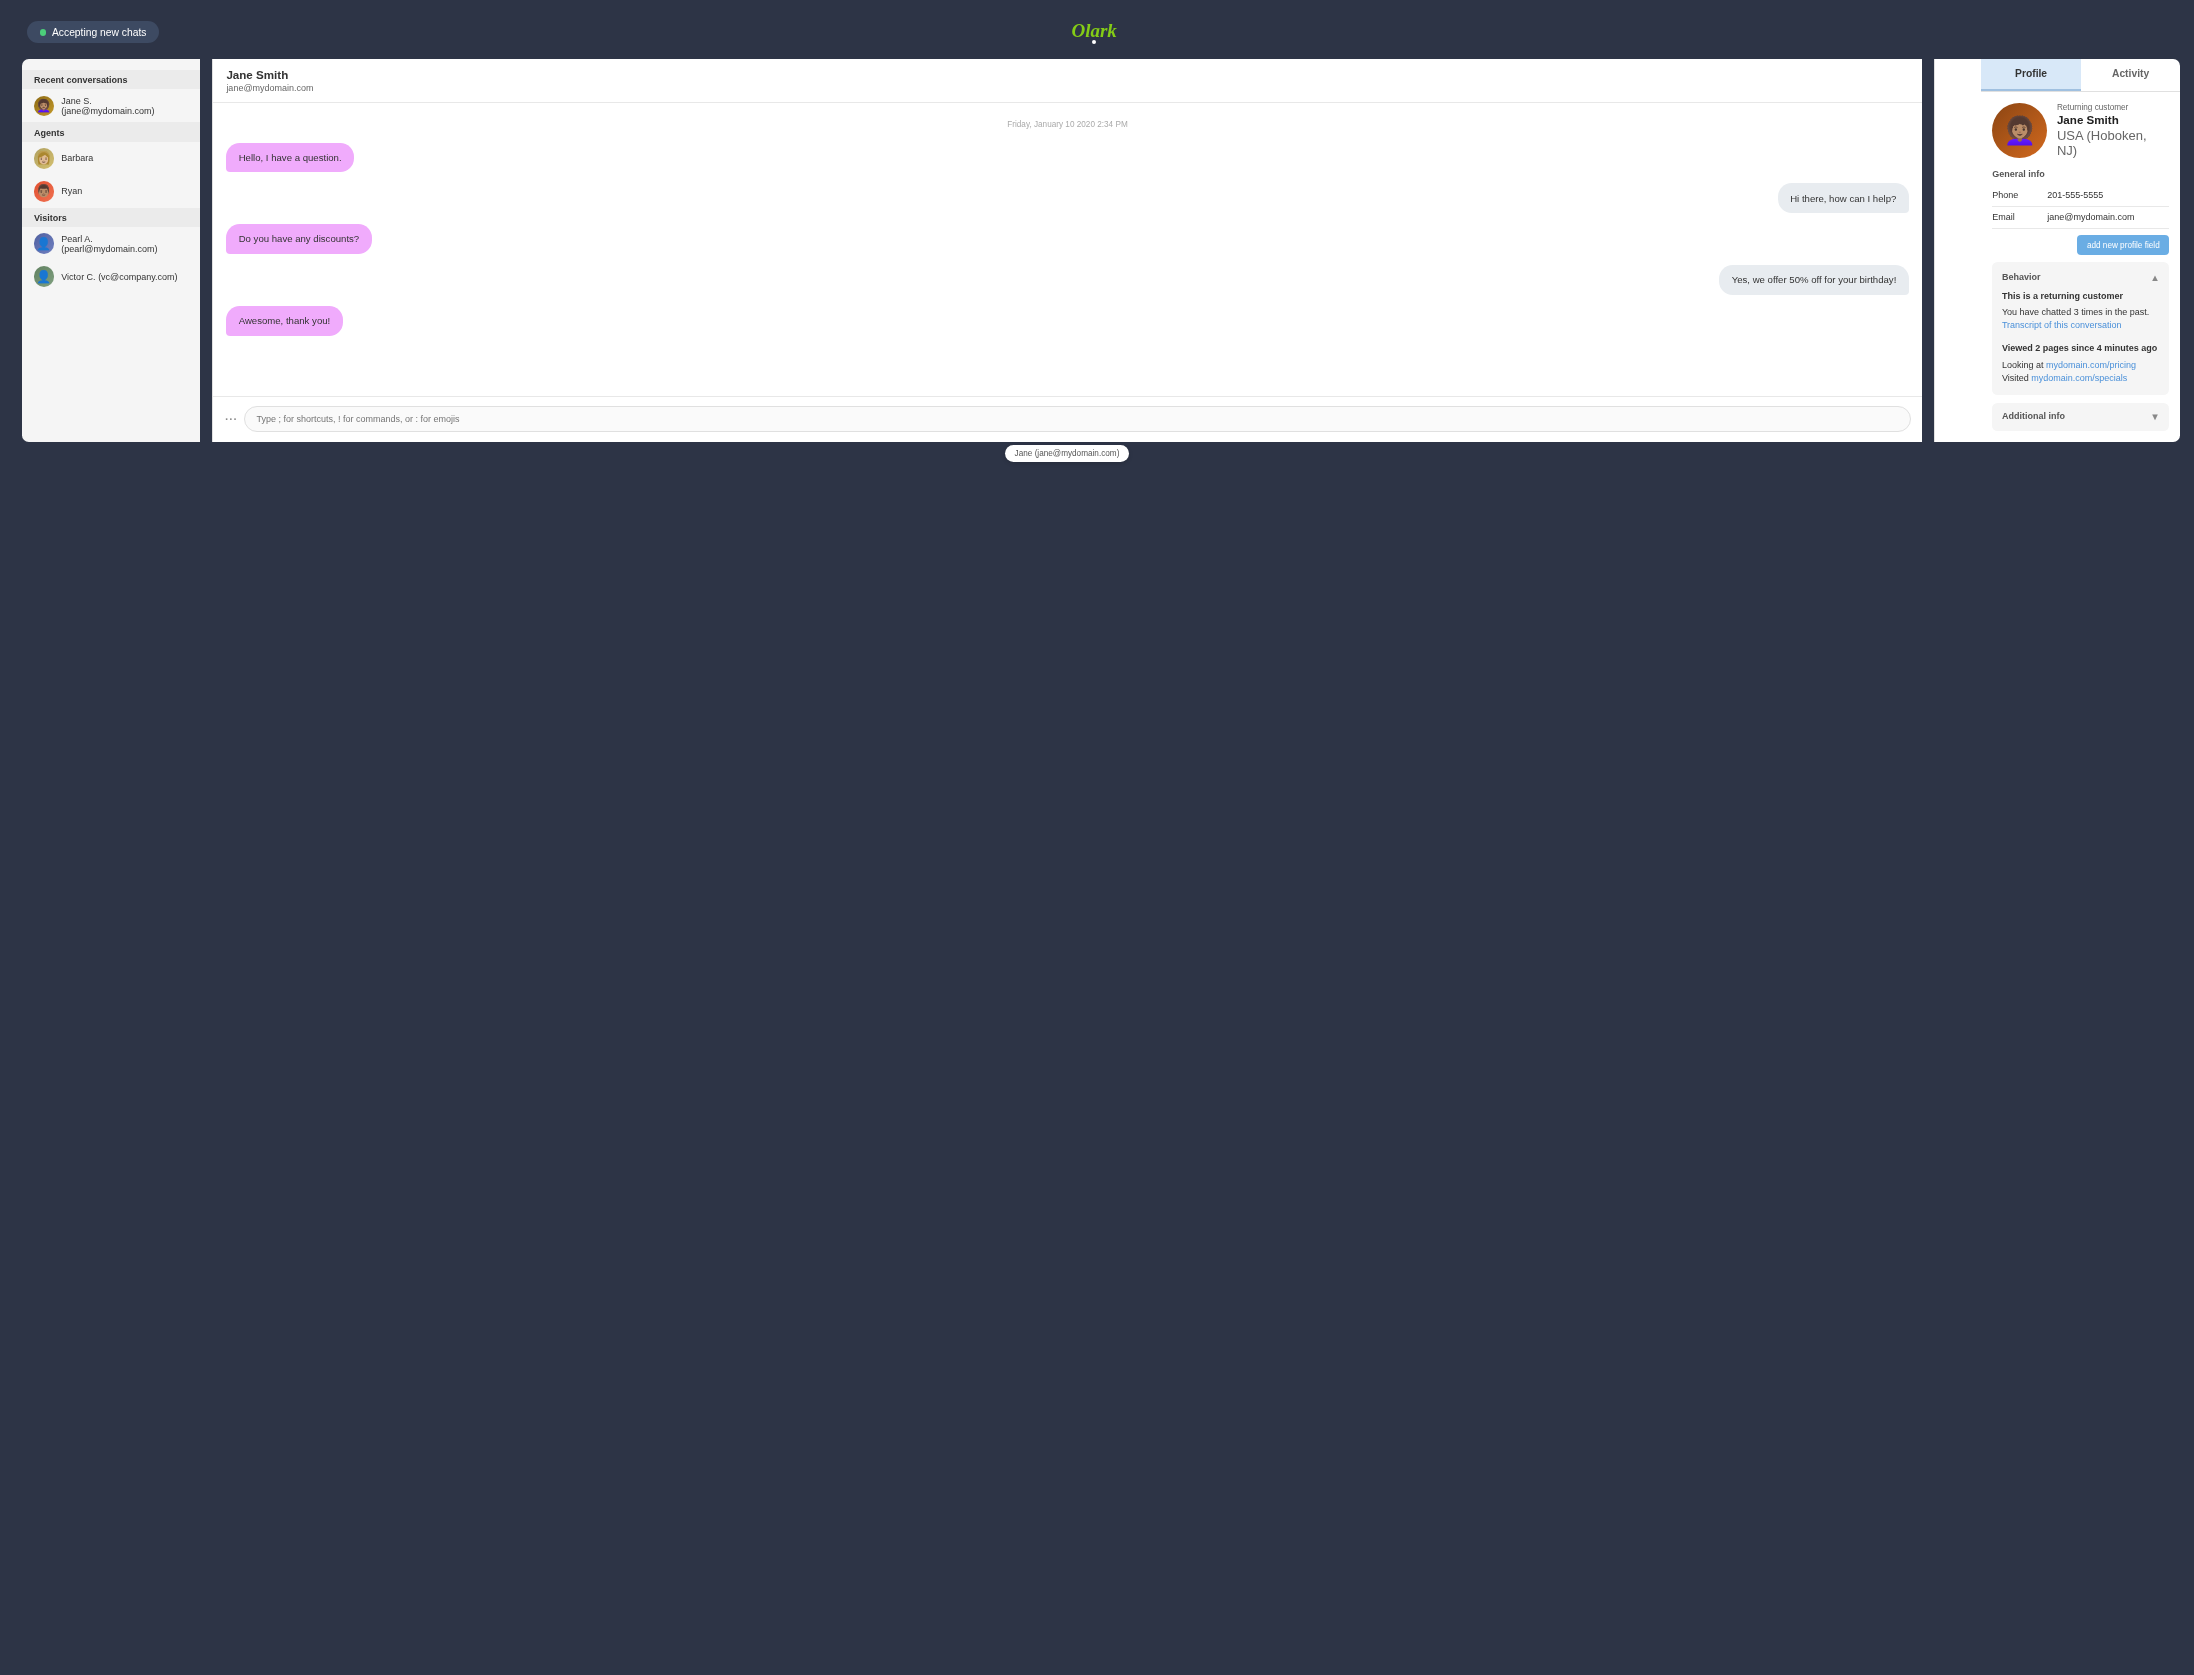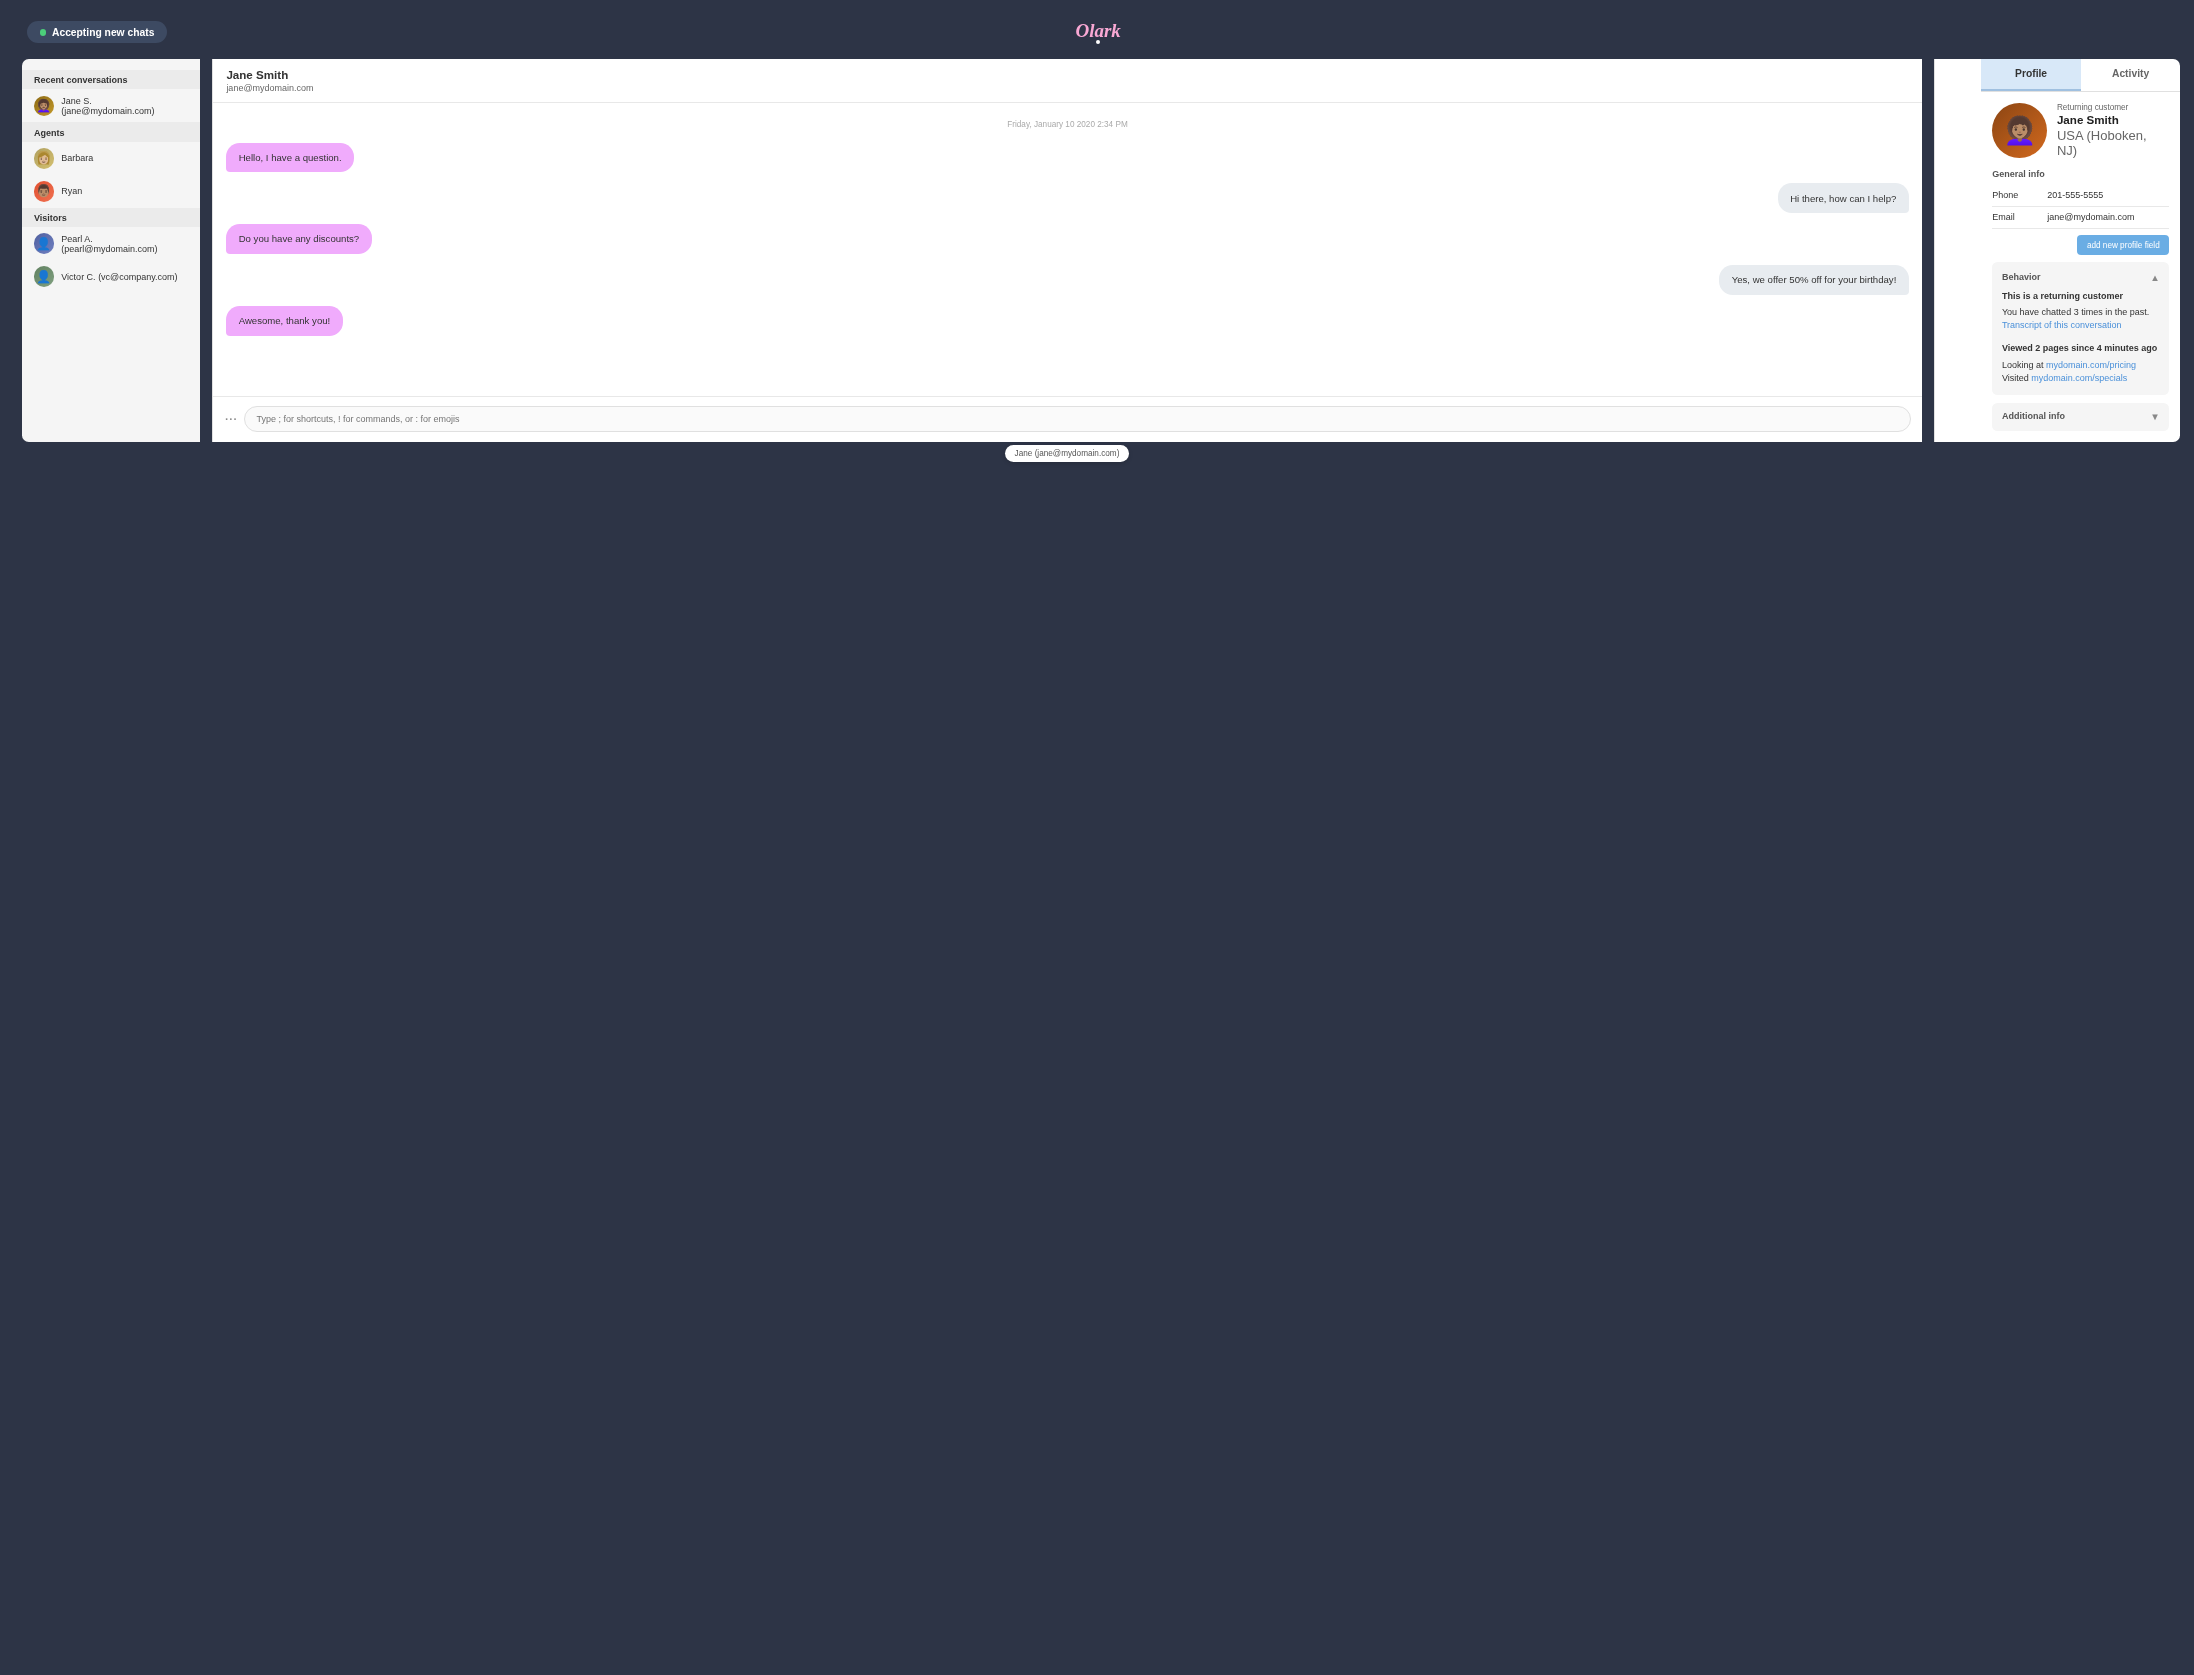--- a/index.html
+++ b/index.html
@@ -20,32 +20,32 @@
     }
     .accepting-badge {
       background-color: #3d4a62;
       border-radius: 17px;
       padding: 5.5px 12.3px;
       display: flex;
       align-items: center;
       gap: 5.5px;
       color: #fff;
       font-size: 10.3px;
-      font-weight: 700;
+      font-weight: 400;
     }
     .green-dot {
       width: 6.8px;
       height: 6.8px;
       background: #4cce7a;
       border-radius: 50%;
       flex-shrink: 0;
     }
     .logo {
       font-size: 19px;
-      color: #f9a8d4;
+      color: #84cc16;
       font-weight: 700;
       font-family: Georgia, serif;
       font-style: italic;
     }
     .logo-underline {
       display: block;
       width: 4.1px;
       height: 4.1px;
       background: #fff;
       border-radius: 50%;

